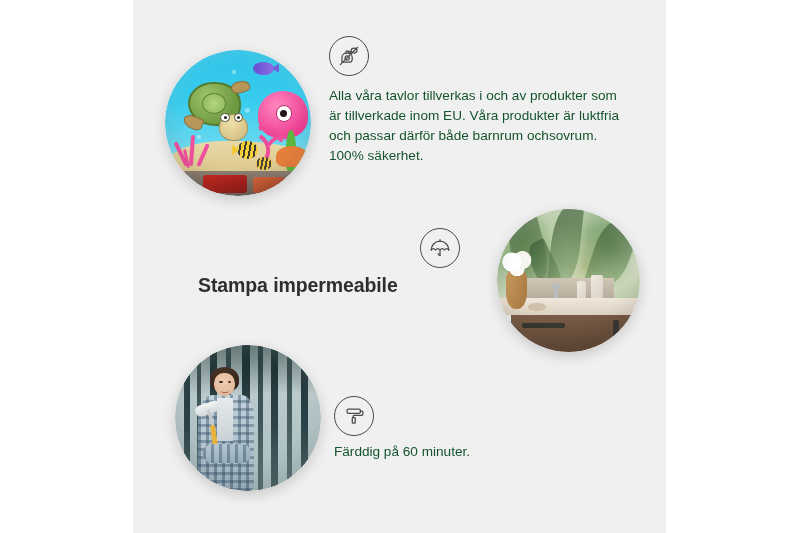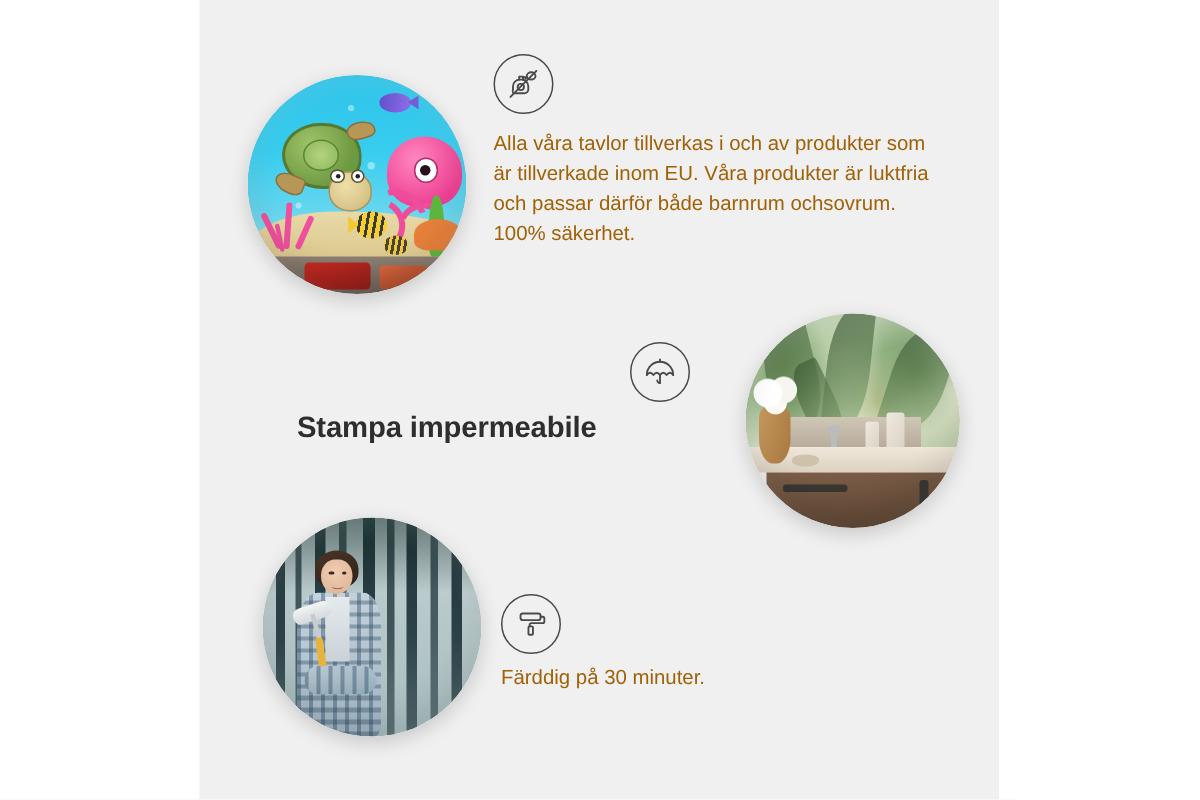--- a/index.html
+++ b/index.html
@@ -61,21 +61,21 @@
     font-weight: bold;
     color: #2e2e2e;
     letter-spacing: -0.1px;
     line-height: 1.2;
     white-space: nowrap;
   }
 
   .feature-desc {
     margin: 0;
     font-size: 13.6px;
-    color: #a16207;
+    color: #14532d;
     line-height: 1.47;
   }
 
   
   #feature-odor        { left: 329px; top: 36px; width: 300px; }
   #feature-odor .icon-badge { left: 0; top: 0; }
   #feature-odor .feature-text { left: 0; top: 50px; width: 295px; }
   #feature-odor .feature-title { margin-bottom: 8px; }
 
   
@@ -506,18 +506,18 @@
 
     <div class="feature" id="feature-mount" style="left:201px; top:396px;">
       <div class="icon-badge">
         <svg width="26" height="26" viewBox="0 0 26 26" fill="none" stroke="#4a4a4a" stroke-width="1.25" stroke-linecap="round" stroke-linejoin="round">
           <rect x="6.0" y="6.0" width="13.4" height="4.4" rx="1.6"></rect>
           <path d="M19.4 8.2 h1.4 a1.1 1.1 0 0 1 1.1 1.1 v2.0 a1.1 1.1 0 0 1-1.1 1.1 h-7.6 a1.1 1.1 0 0 0-1.1 1.1 v1.1"></path>
           <rect x="11.3" y="14.6" width="3.0" height="5.6" rx="0.7"></rect>
         </svg>
       </div>
       <div class="feature-text">
-        <p class="feature-desc">Färddig på 30 minuter.</p>
+        <p class="feature-desc">Färddig på 60 minuter.</p>
       </div>
     </div>
 
   </div>
 </div>
 
 </body></html>

